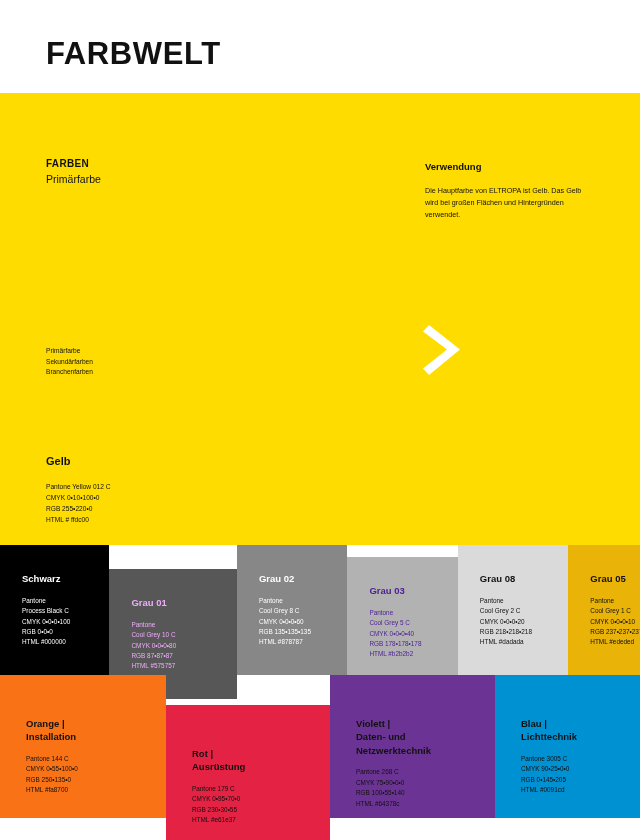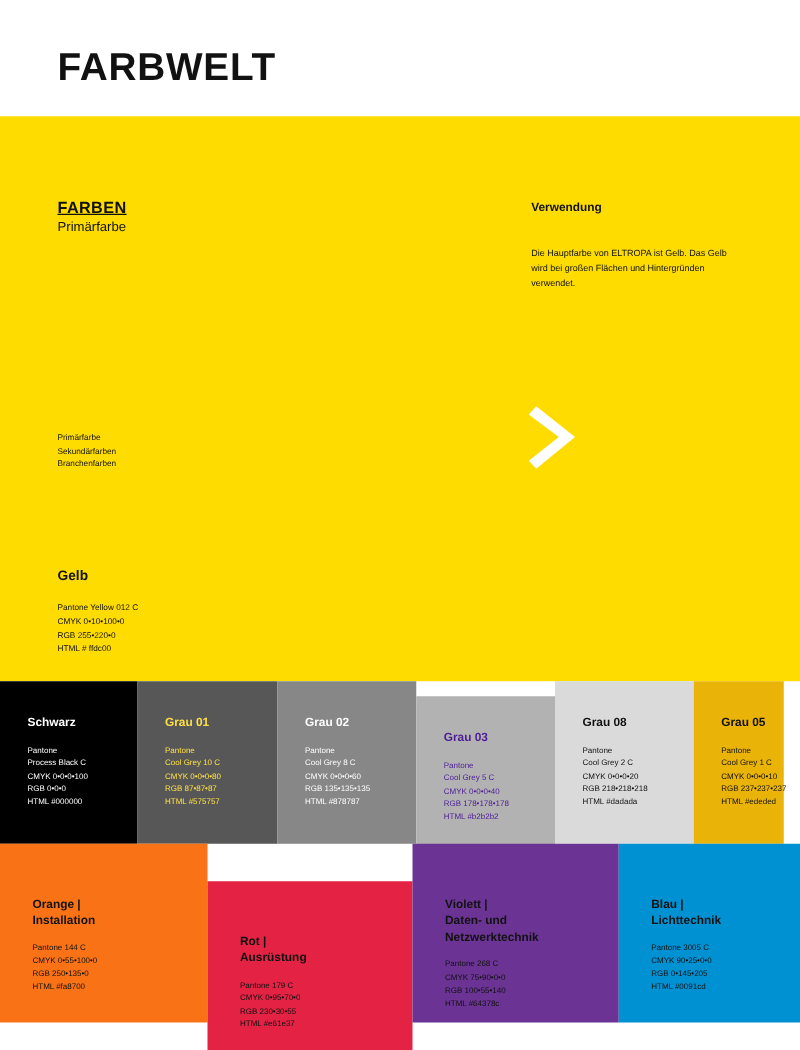--- a/index.html
+++ b/index.html
@@ -44,26 +44,25 @@
     height: 452px;
     background: #ffdc00;
   }
 
   .farben-block {
     position: absolute;
     left: 46px;
     top: 65px;
   }
   .farben-title {
-    font-size: 13px;
+    font-size: 10px;
     font-weight: 700;
     color: #111111;
     letter-spacing: 0.3px;
     line-height: 1.25;
-    text-decoration: underline;
   }
   .farben-sub {
     font-size: 10.5px;
     font-weight: 400;
     color: #111111;
     line-height: 1.4;
     margin-top: 1px;
   }
 
   .verwendung-block {
@@ -76,21 +75,21 @@
     font-size: 9.5px;
     font-weight: 700;
     color: #111111;
     line-height: 1.3;
   }
   .verwendung-text {
     font-size: 7.2px;
     font-weight: 400;
     color: #111111;
     line-height: 1.62;
-    margin-top: 24px;
+    margin-top: 12px;
   }
 
   .farbkategorien {
     position: absolute;
     left: 46px;
     top: 253px;
     font-size: 6.6px;
     line-height: 1.62;
     color: #111111;
   }
@@ -236,21 +235,21 @@
       <div class="swatch-specs">
         <span class="spec-line">Pantone</span>
         <span class="spec-line">Process Black C</span>
         <span class="spec-line">CMYK 0•0•0•100</span>
         <span class="spec-line">RGB 0•0•0</span>
         <span class="spec-line">HTML #000000</span>
       </div>
     </div>
   </div>
 
-  <div class="swatch" id="grey1" style="background: rgb(87, 87, 87); color: #fde047; width: 112px;">
+  <div class="swatch" id="grey1" style="background: rgb(87, 87, 87); color: #f0abfc; width: 128px; margin-top: 24px;">
     <div class="swatch-inner">
       <div class="swatch-name">Grau 01</div>
       <div class="swatch-specs">
         <span class="spec-line">Pantone</span>
         <span class="spec-line">Cool Grey 10 C</span>
         <span class="spec-line">CMYK 0•0•0•80</span>
         <span class="spec-line">RGB 87•87•87</span>
         <span class="spec-line">HTML #575757</span>
       </div>
     </div>

